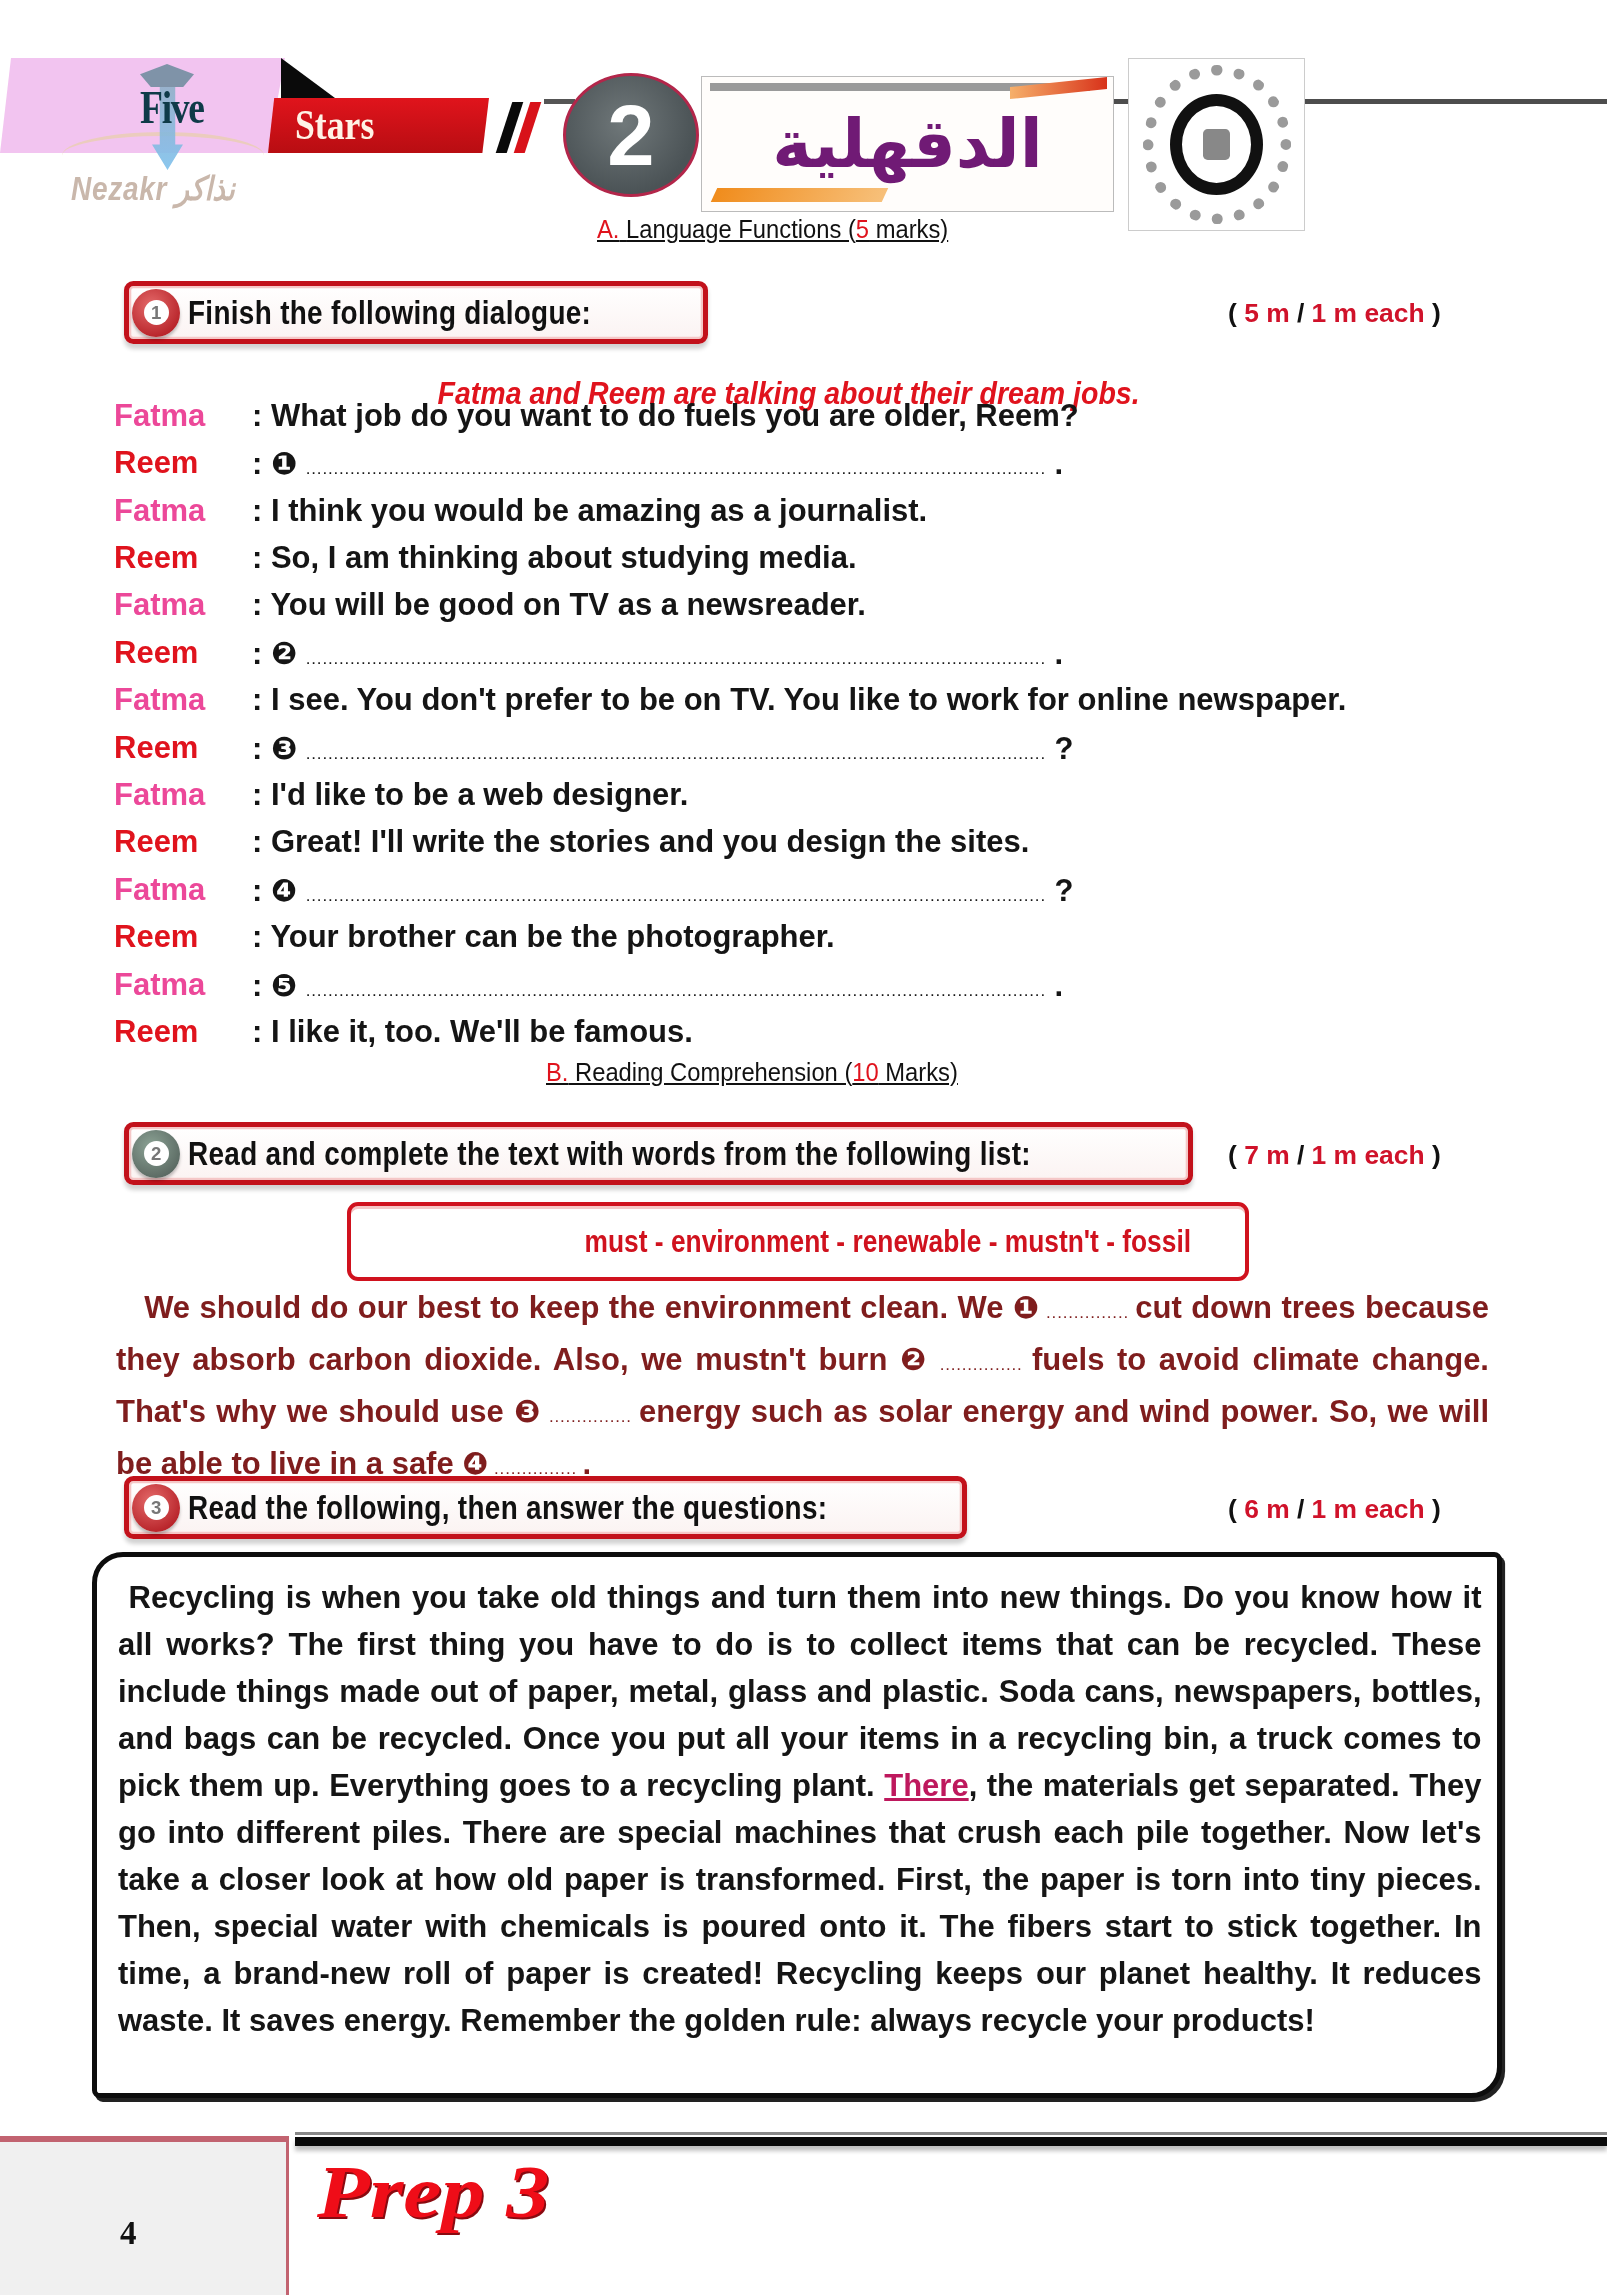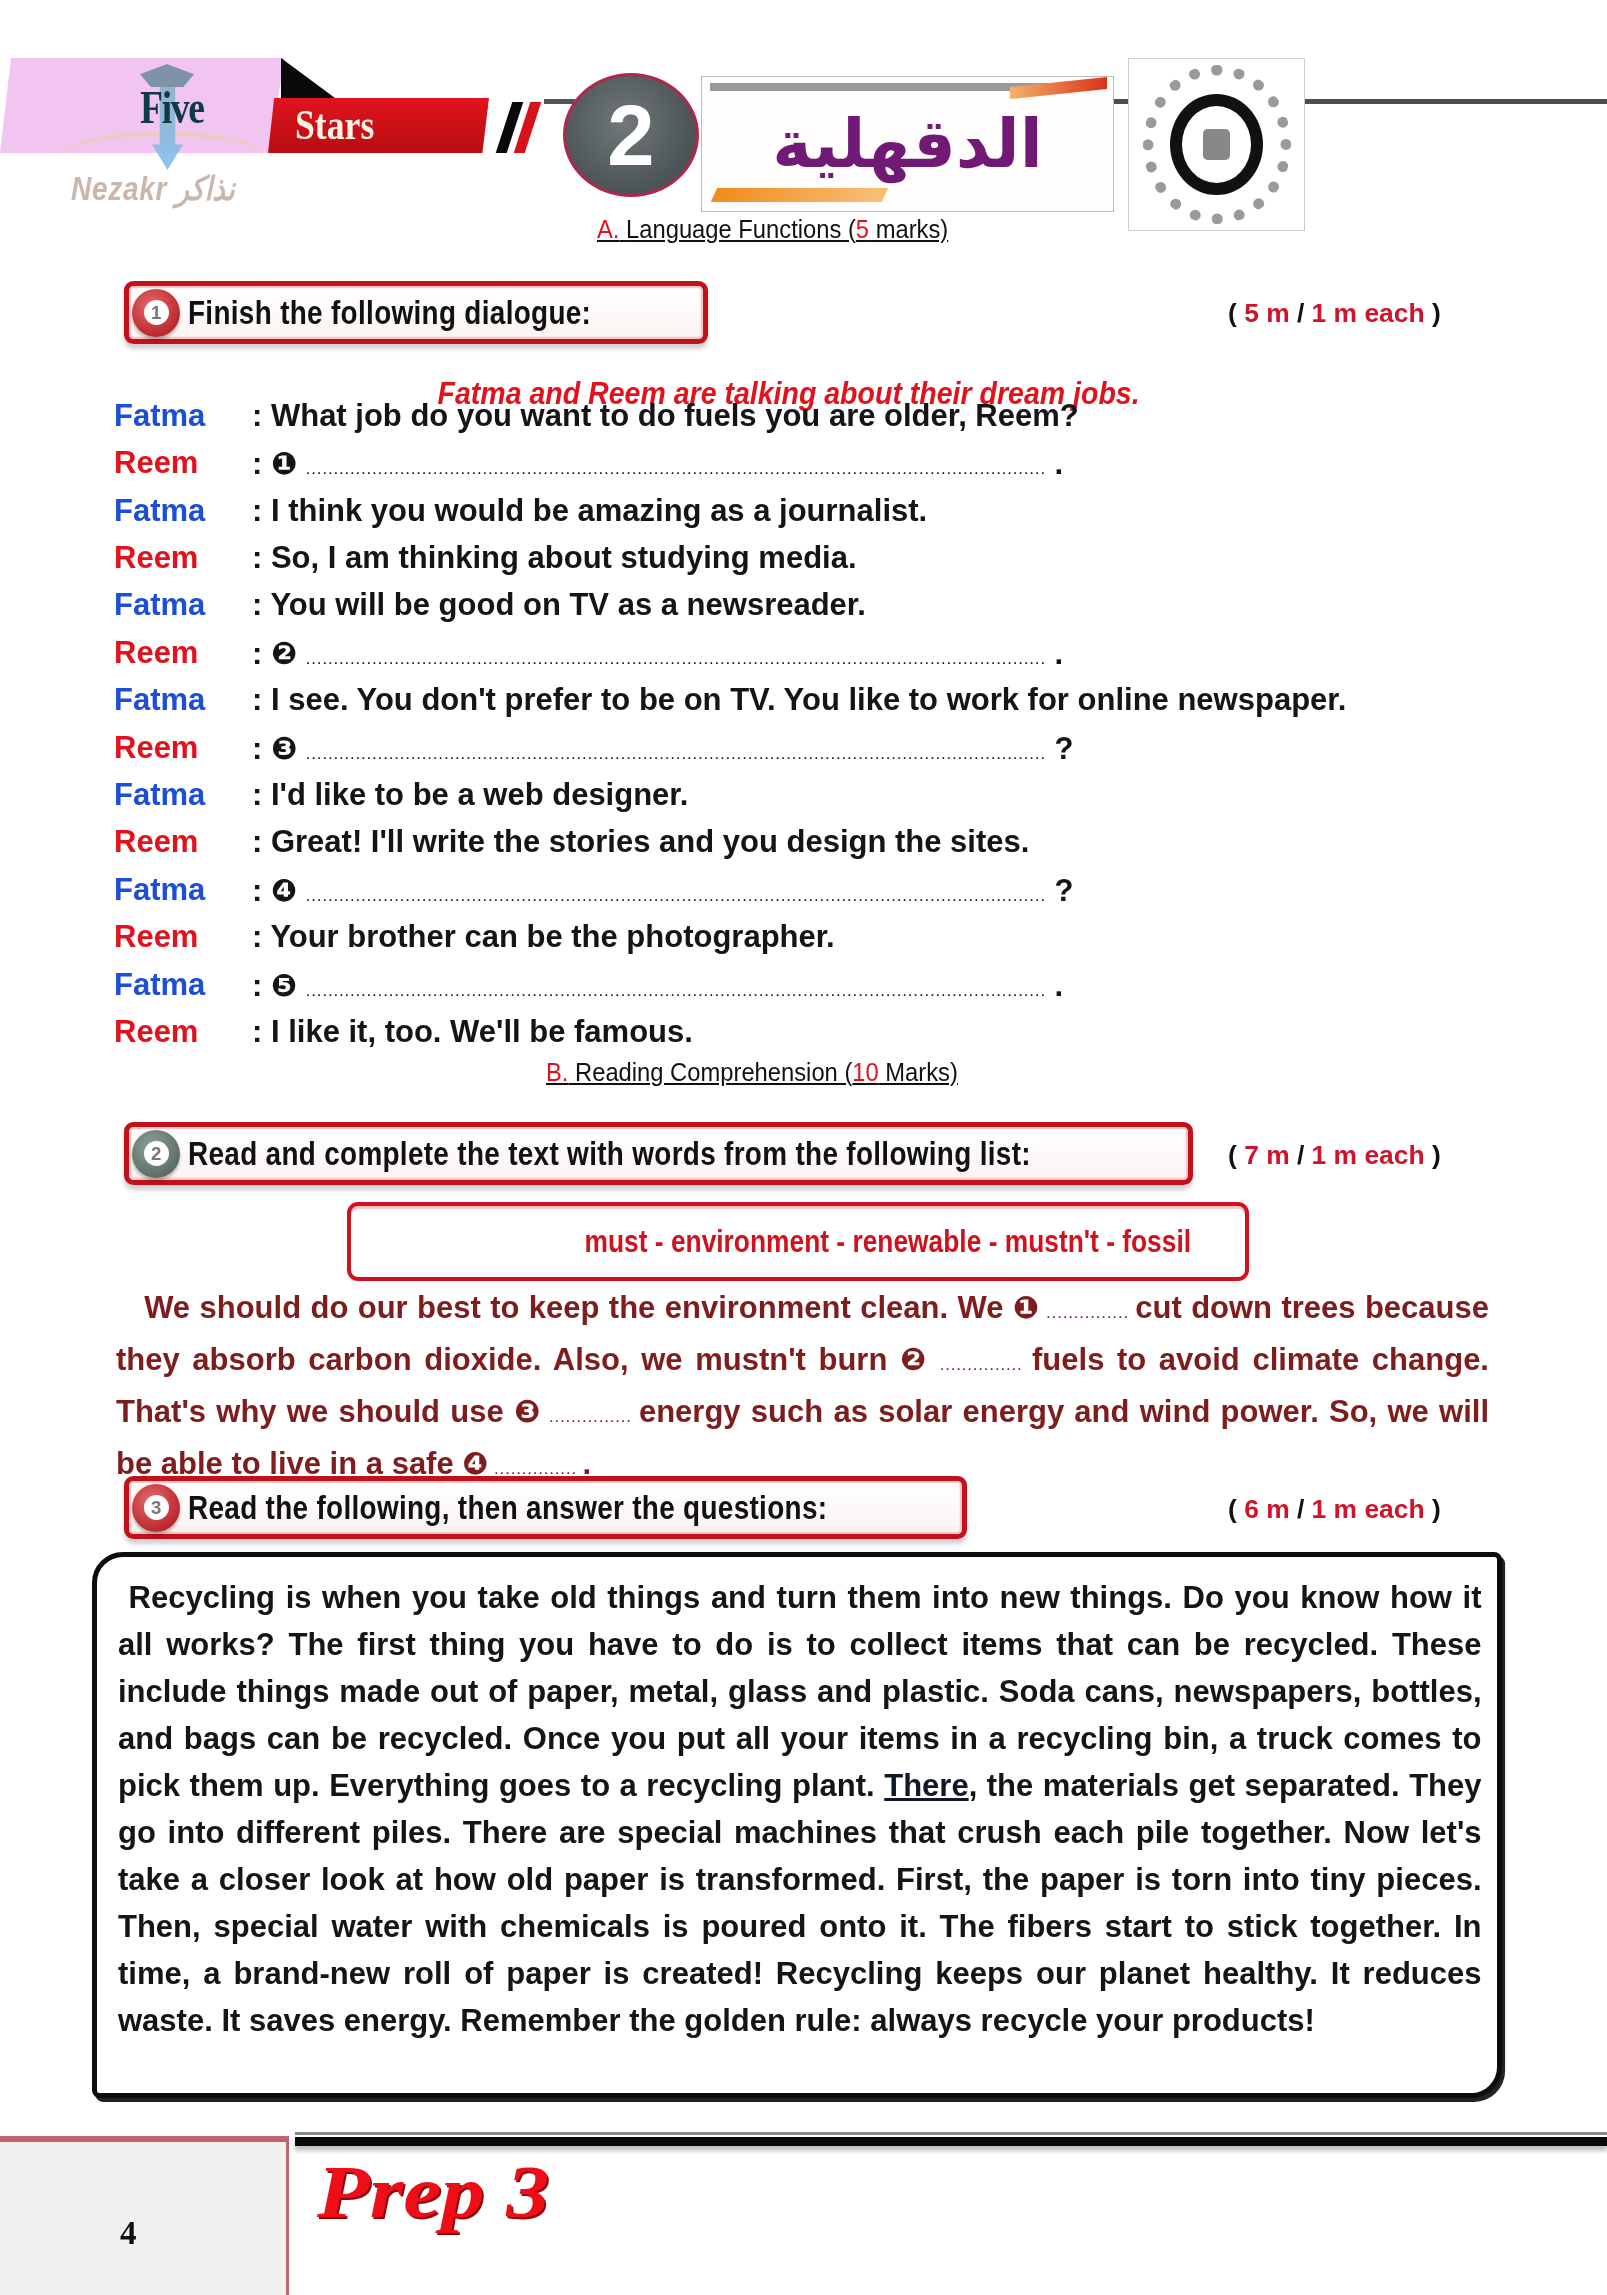--- a/index.html
+++ b/index.html
@@ -131,21 +131,21 @@
 
   .subtitle {
     left:0; width:1577px; top:351px; text-align:center; font-size:31px; font-style:italic; font-weight:bold;
     color:#e0131d; text-decoration:underline;margin-top:25px;
   }
   .subtitle span { display:inline-block; transform:scaleX(.92); }
 
   
   .dlg-row { left:114px; height:44px; font-size:31px; font-weight:bold; white-space:nowrap; }
   .dlg-speaker { position:absolute; left:0; top:0; }
-  .dlg-speaker.fatma { color:#1d4ed8; }
+  .dlg-speaker.fatma { color:#ec4899; }
   .dlg-speaker.reem { color:#e0131d; }
   .dlg-text { position:absolute; left:138px; top:0; color:#151515; }
   .dlg-blank { position:absolute; left:138px; top:0; color:#151515; }
   .dlg-blank .dots { letter-spacing:0.8px; font-weight:normal; font-size:17px; vertical-align:baseline; }
 
   
   .word-box {
     left:347px; top:1202px; width:902px; height:79px; box-sizing:border-box;
     border:4.7px solid #d0121e; border-radius:11px; background:#fff;
     box-shadow: inset 0 3.1px 0 #f5c7c7;
@@ -164,21 +164,21 @@
   .passage-box {
     left:92px; top:1552px; width:1410px; height:546px; box-sizing:border-box;
     border:5.4px solid #0d0d0d; border-radius:31px 7.8px 31px 7.8px; background:#fff;
     box-shadow: 3.1px 3.9px 0 #222;
   }
   .passage-text {
     position:absolute; left:21px; right:15.5px; top:17px;
     font-size:31px; font-weight:bold; color:#151515; line-height:47px;
     text-align:justify;
   }
-  .passage-text .hl { color:#0f172a; text-decoration:underline; }
+  .passage-text .hl { color:#be185d; text-decoration:underline; }
 
   
   .footer-box {
     left:0; top:2136px; width:289px; height:159px; box-sizing:border-box;
     background:#f0f0f0; border-top:6.2px solid #c26370; border-right:3.9px solid #c26370;
   }
   .footer-box span {
     position:absolute; left:120px; top:73px; font-family:"Liberation Serif", serif;
     font-size:33px; font-weight:bold; color:#111;
   }

